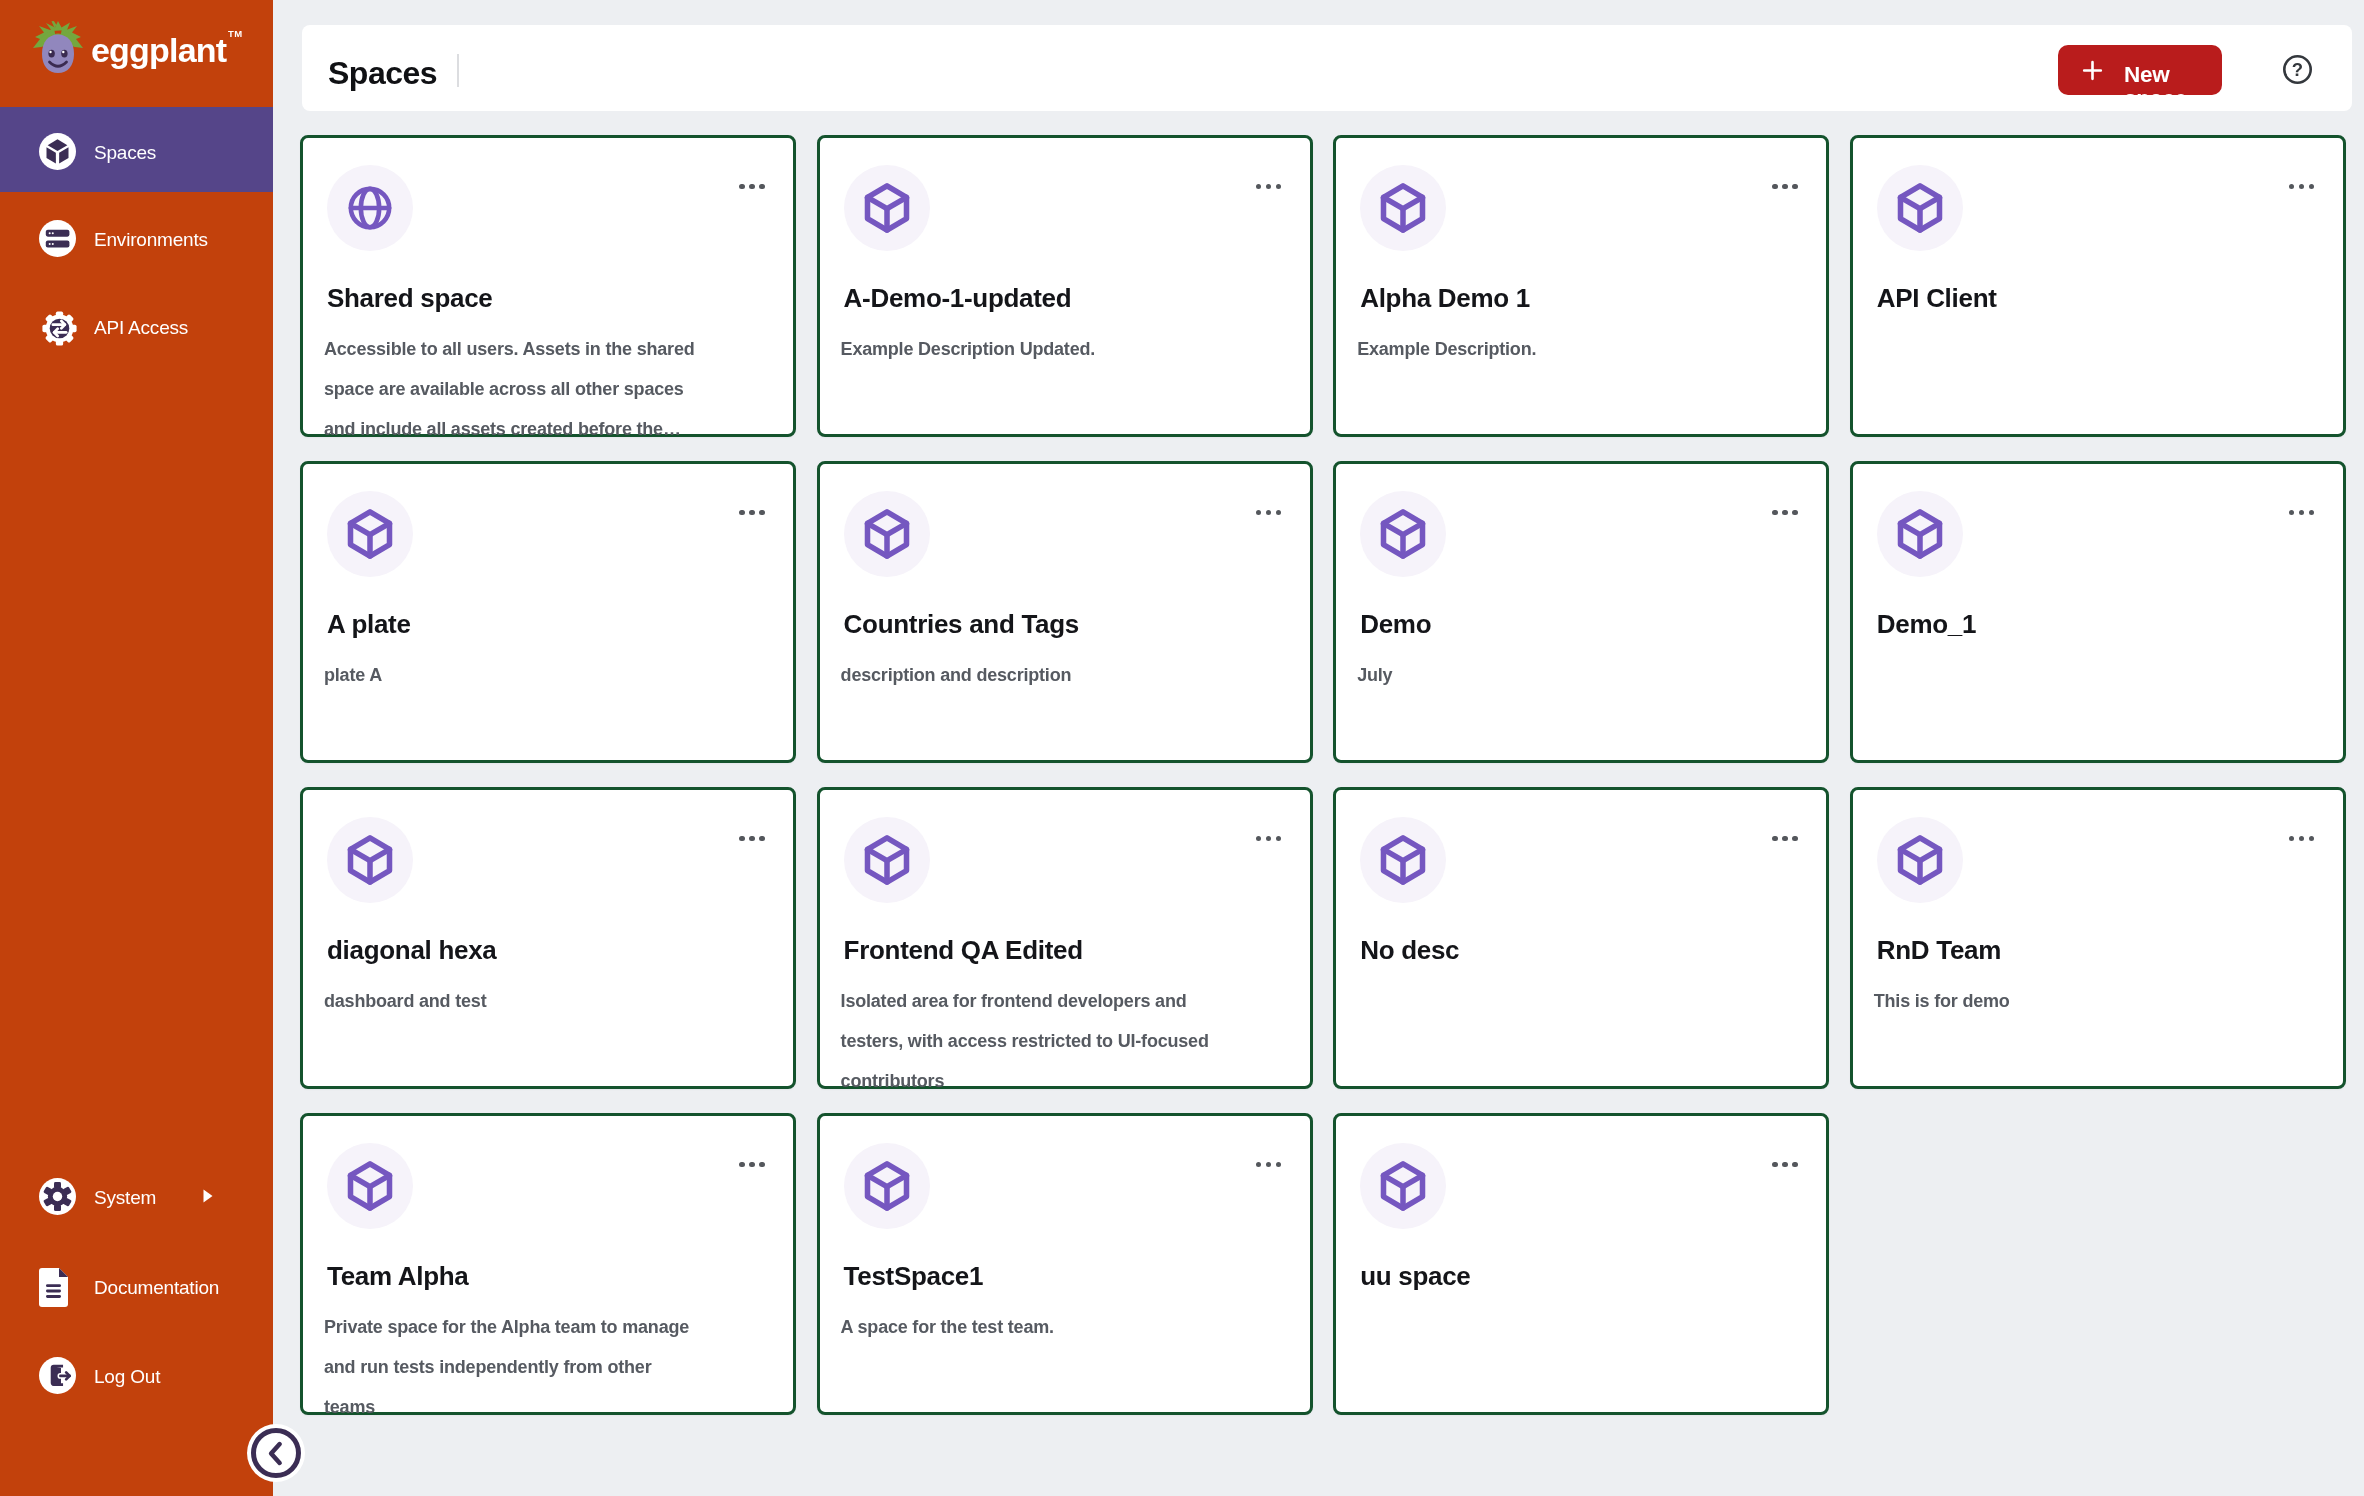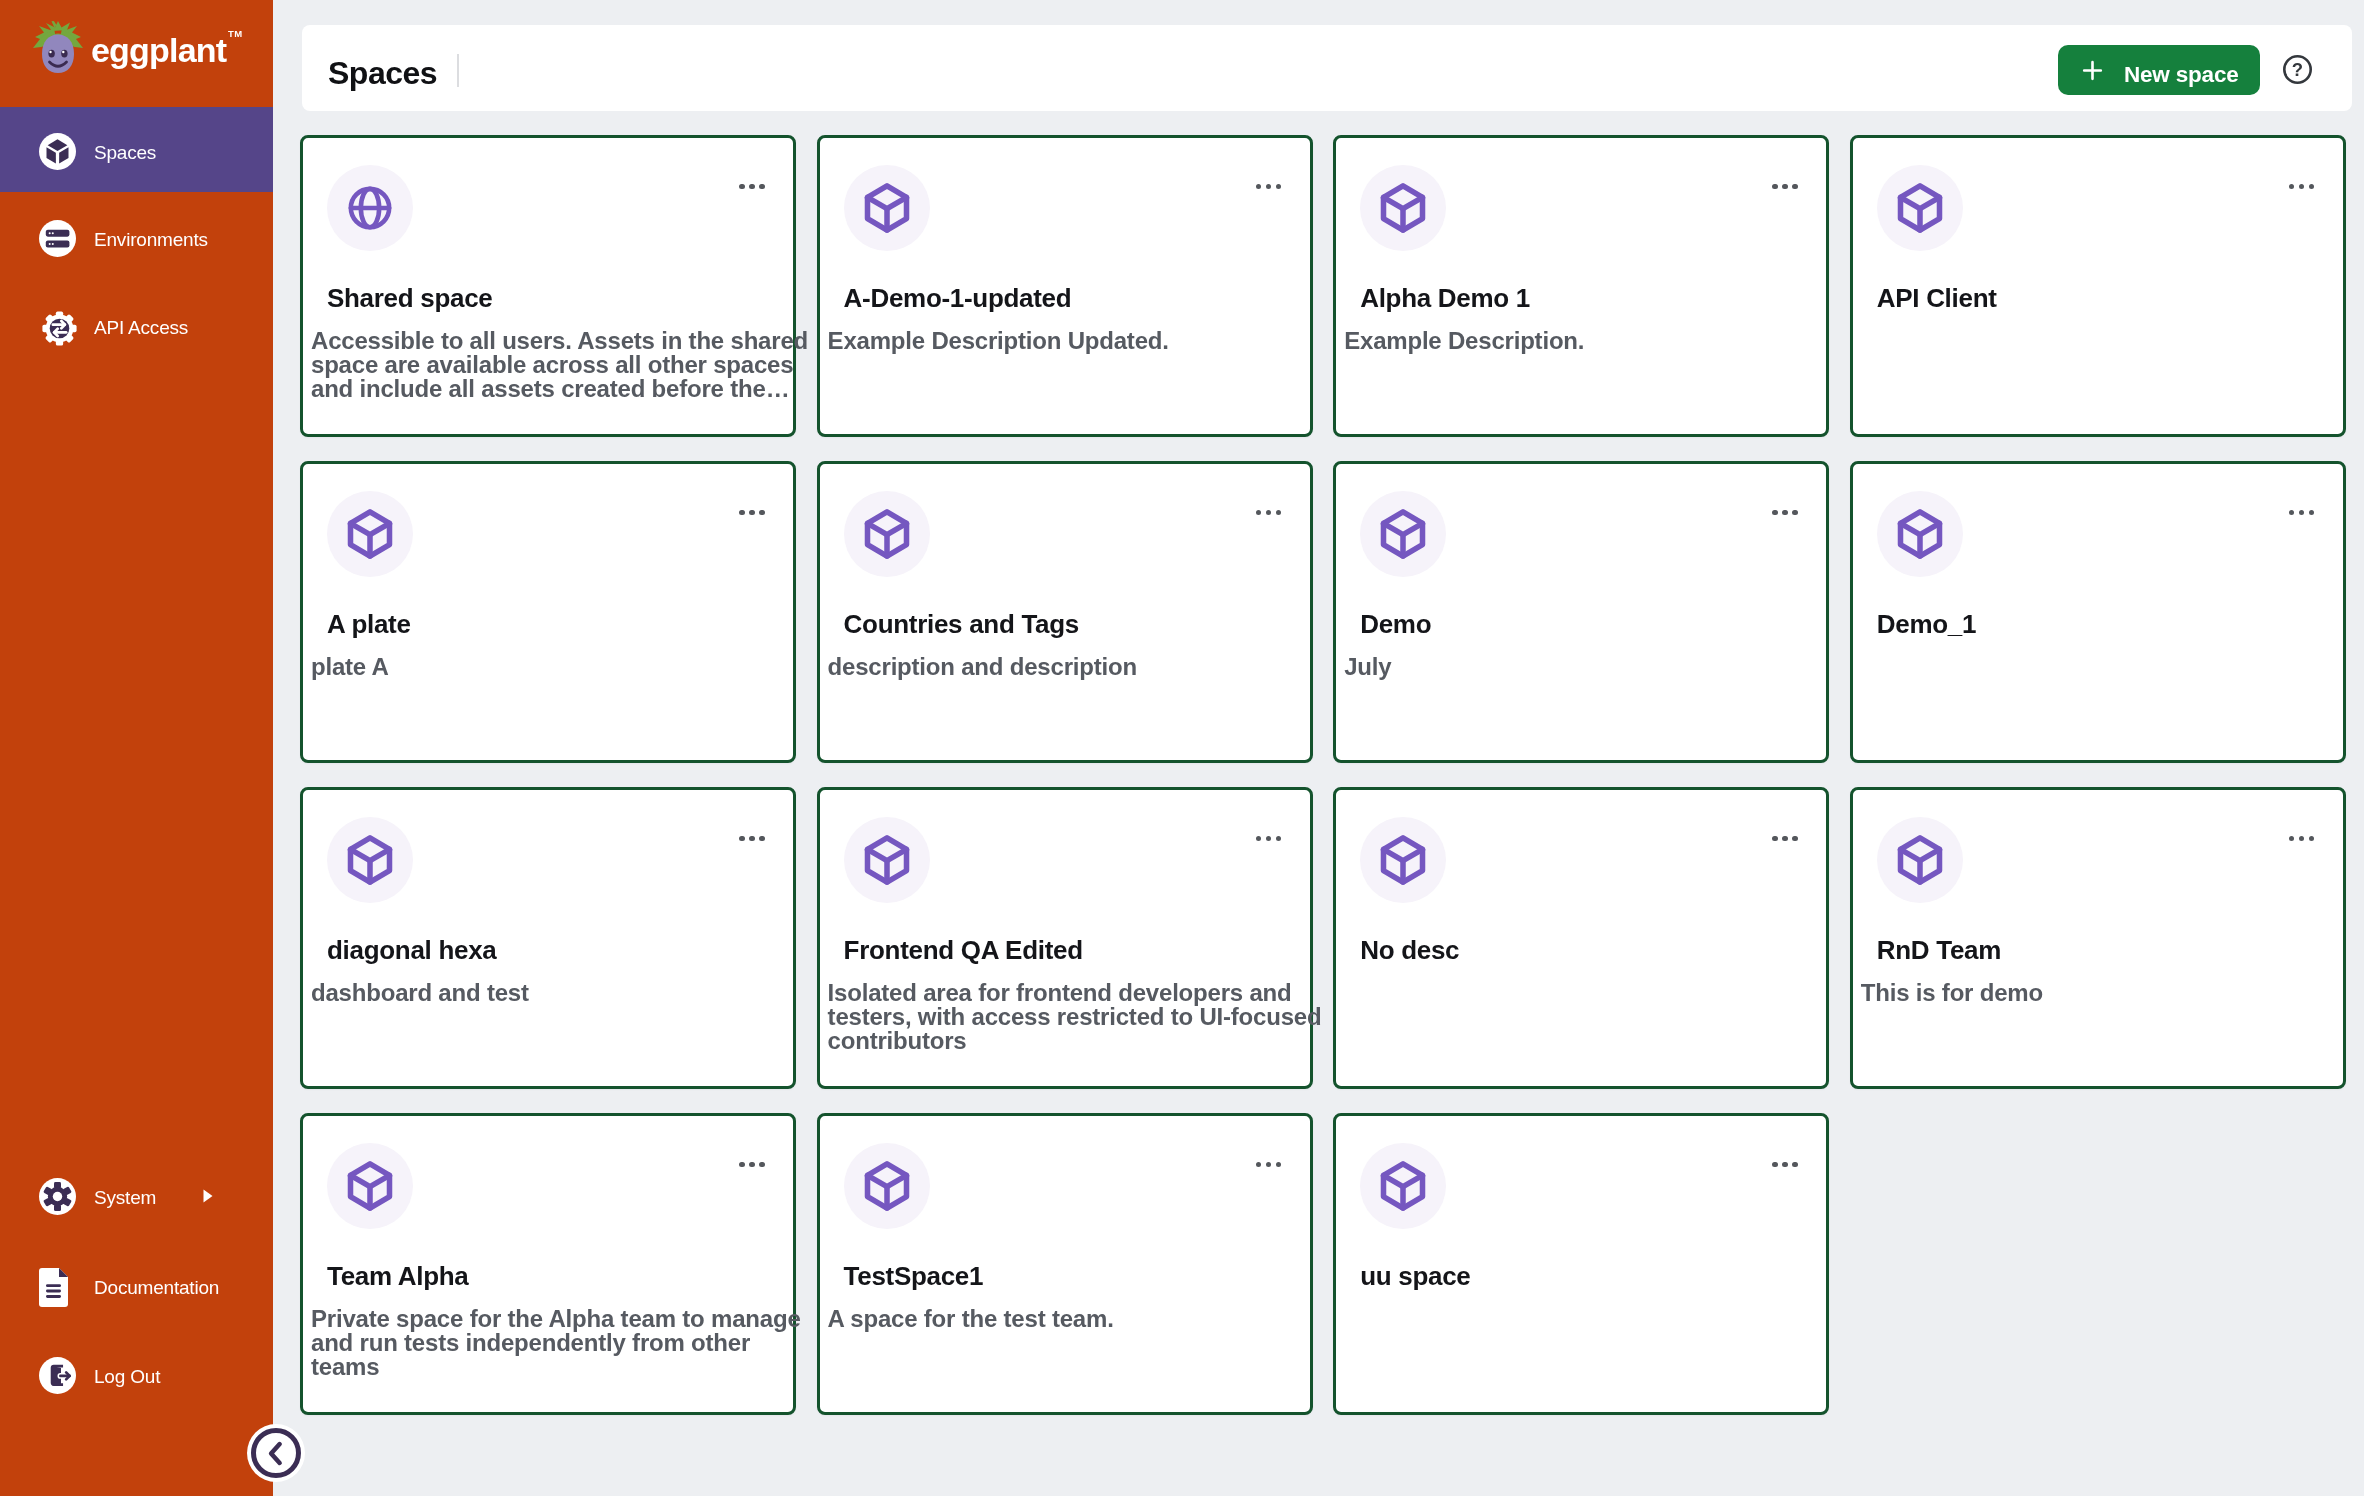--- a/index.html
+++ b/index.html
@@ -17,36 +17,36 @@
 background:#fff;border:5px solid #3b2d54;box-shadow:0 0 0 4px #fff;display:flex;
 align-items:center;justify-content:center}
 #tb{position:absolute;left:302px;top:25px;width:2050px;height:86px;background:#fff;border-radius:8px}
 #h1{position:absolute;left:26px;top:32px;font-size:32px;font-weight:bold;color:#101114;
 line-height:32px;letter-spacing:-0.5px}
 #sep{position:absolute;left:155px;top:29px;width:2px;height:33px;background:#dcdde0}
 #search{position:absolute;left:174px;top:21px;width:459px;height:48px;border:1.5px solid #d5d6da;
 border-radius:8px;box-sizing:border-box}
 #search svg{position:absolute;left:26px;top:10.5px}
 #ph{position:absolute;left:63px;top:16px;font-size:21.5px;color:#6e7277;line-height:24px}
-#btn{position:absolute;left:1756px;top:20px;width:202px;height:50px;background:#15803d;border-radius:10px}
+#btn{position:absolute;left:1756px;top:20px;width:164px;height:50px;background:#b91c1c;border-radius:10px}
 #btn svg{position:absolute;left:22px;top:12.5px}
 #btnt{position:absolute;left:66px;top:17.5px;font-size:22.5px;font-weight:bold;color:#fff;line-height:24px;letter-spacing:-0.2px}
 #help{position:absolute;left:1980px;top:29px}
 #grid{position:absolute;left:300px;top:135px;display:grid;grid-template-columns:repeat(4,496px);
 grid-auto-rows:302px;column-gap:20.6px;row-gap:24px}
 .card{position:relative;background:#fff;border:3px solid #14532d;border-radius:8px;
 box-sizing:border-box;box-shadow:0 1px 2px rgba(20,20,40,.04)}
 .av{position:absolute;left:24px;top:27px;width:86px;height:86px;border-radius:50%;
 background:#f6f3fa;display:flex;align-items:center;justify-content:center}
 .dots{position:absolute;top:45.5px;left:436px;display:flex;gap:4.5px}
 .dots i{width:5.5px;height:5.5px;border-radius:50%;background:#54575c}
 .t{position:absolute;left:24px;top:147px;font-size:26px;font-weight:bold;color:#141519;
 letter-spacing:-0.3px;white-space:nowrap;line-height:26px}
-.d{position:absolute;left:8px;top:191px;font-size:24px;font-weight:bold;color:#565a61;
-line-height:24px;letter-spacing:-0.2px;white-space:nowrap}
+.d{position:absolute;left:21px;top:191px;font-size:18px;font-weight:bold;color:#565a61;
+line-height:40px;letter-spacing:-0.2px;white-space:nowrap}
 </style></head>
 <body>
 <div id="sb">
 <div id="band"></div>
 <div id="logoimg"><svg width="52" height="58" viewBox="0 0 52 58">
         <g fill="#74a73e">
           <path d="M22.5 8 19.5 1.2 21.8 1 24.5 5Z"></path>
           <path d="M20 11 14 3 23 7.5 26 1 29.5 7.5 38 2.5 35 10Z"></path>
           <path d="M13 21 3 17 12 12.5 7 6 18 10 22 8 24 19Z"></path>
           <path d="M39 21 49 17 40 12.5 45 6 34 10 30 8 28 19Z"></path>

